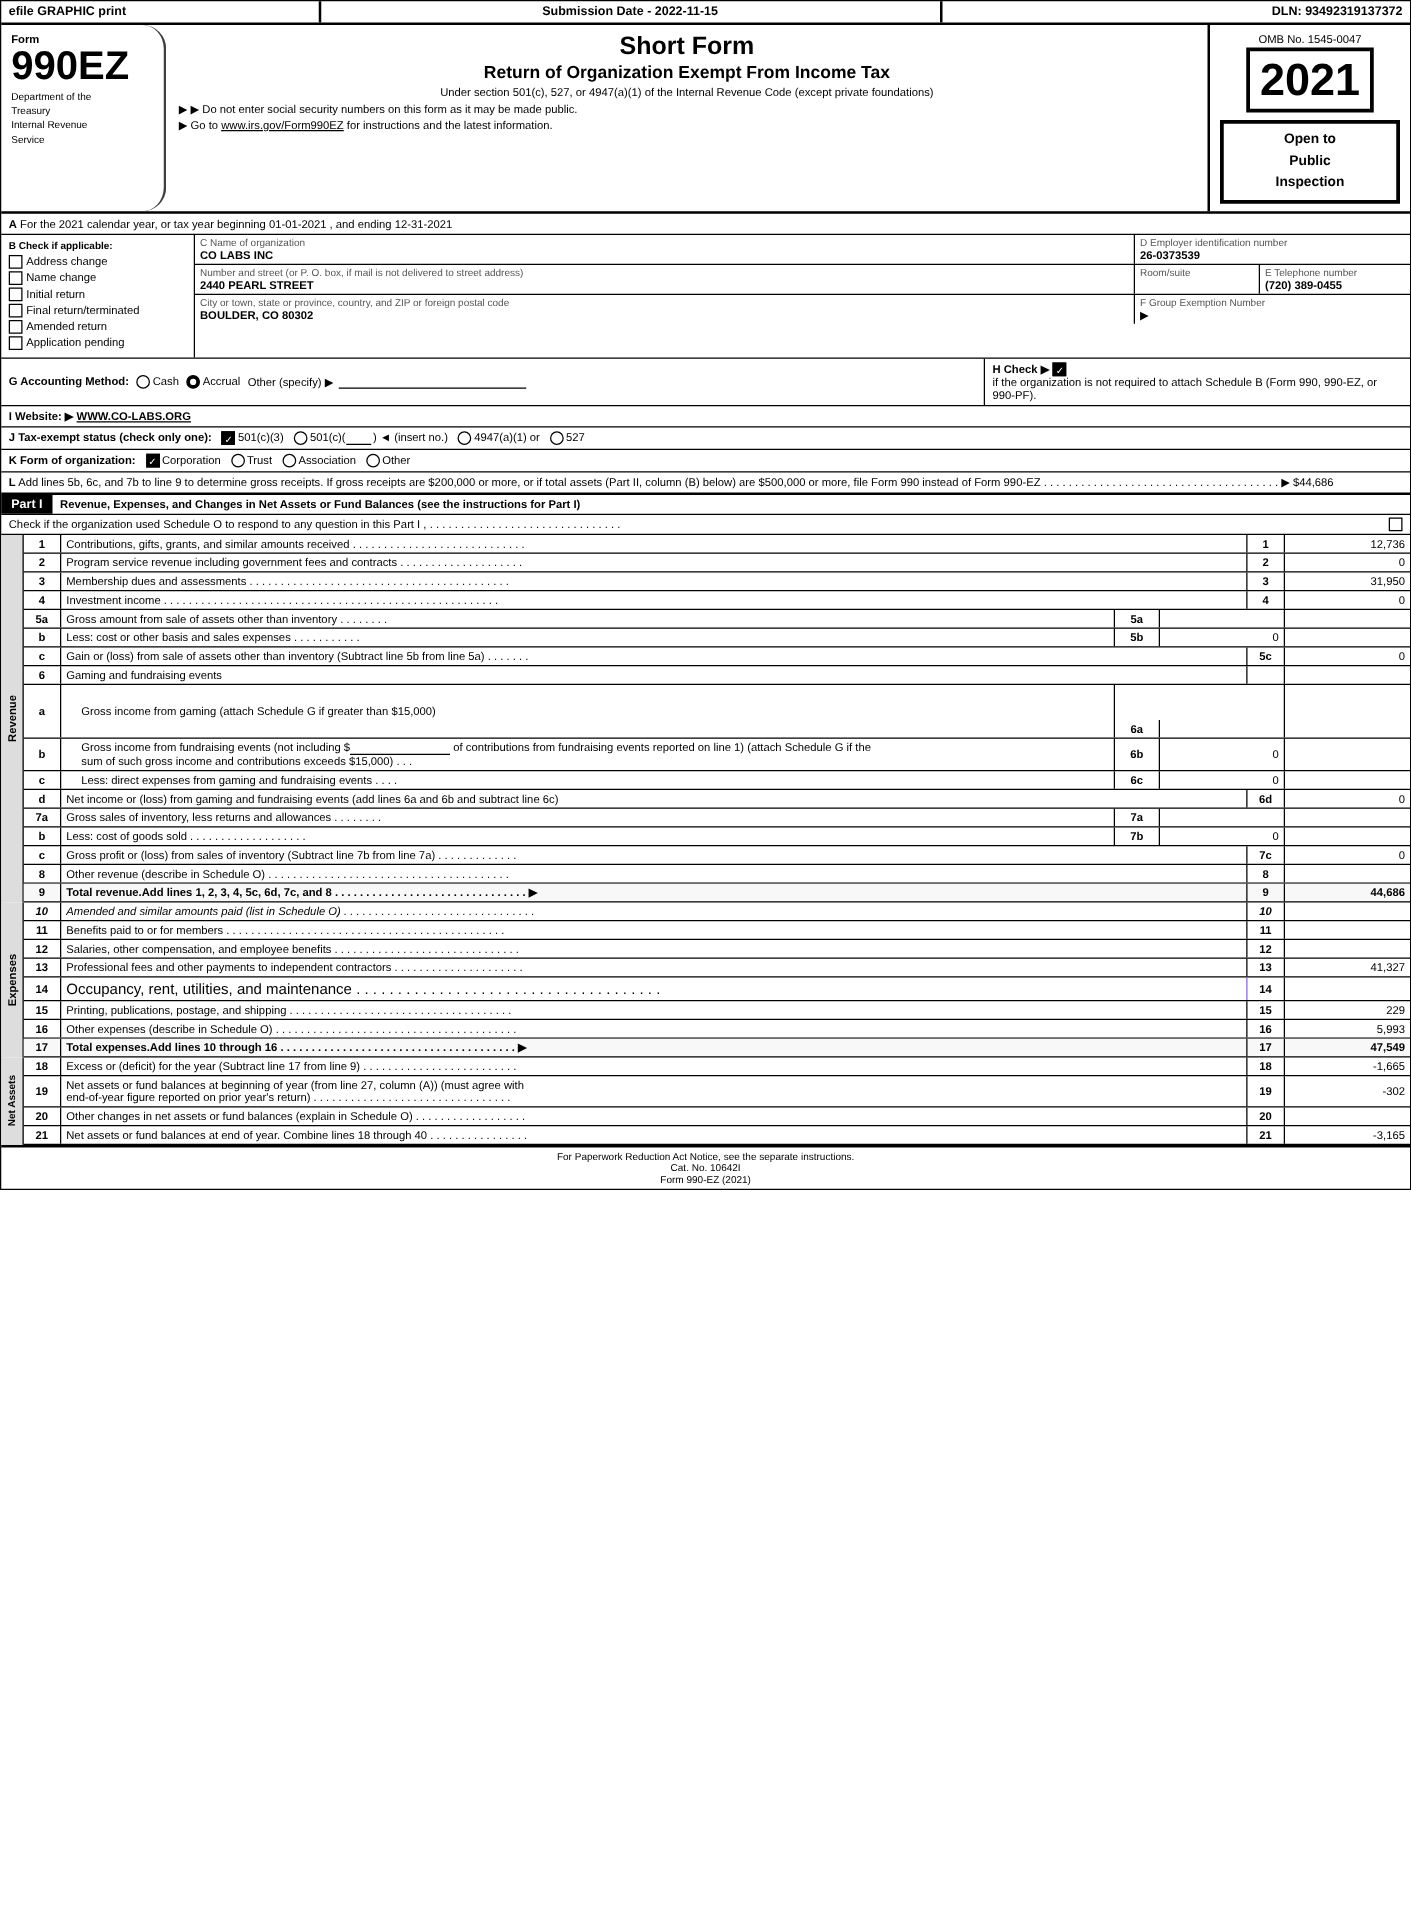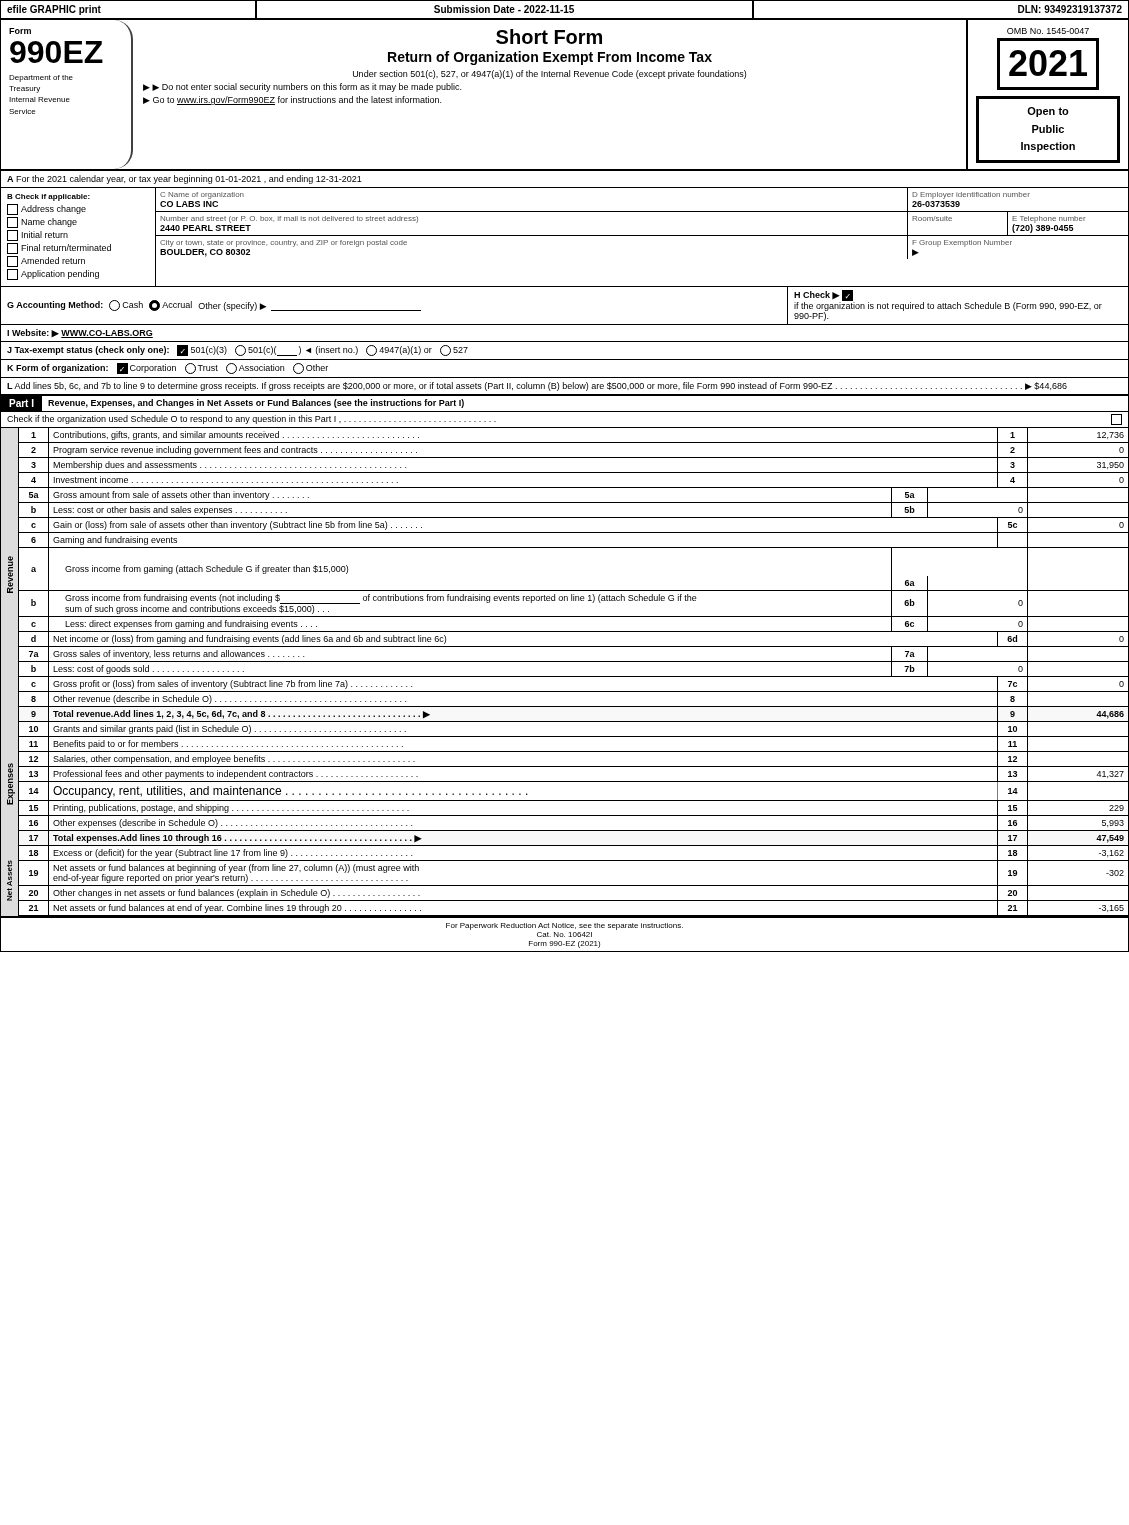--- a/index.html
+++ b/index.html
@@ -359,23 +359,23 @@
 
     </div>
   </div>
 
   <div style="display:flex;">
     <div style="width:18px; background:#ddd; border-right:1px solid #000; display:flex; align-items:center; justify-content:center;">
       <span style="writing-mode:vertical-lr; transform:rotate(180deg); font-size:9px; font-weight:bold;">Expenses</span>
     </div>
     <div style="flex:1;">
 
-      <div style="display:flex; border-bottom:1px solid #000; align-items:stretch;">
+      <div style="display:flex; border-bottom:1px solid #000; align-items:stretch;font-style:italic;">
         <div style="width:30px; text-align:center; border-right:1px solid #000; padding:2px; font-size:9px; font-weight:bold; display:flex; align-items:center; justify-content:center;">10</div>
-        <div style="flex:1; padding:2px 4px; font-size:9px; border-right:1px solid #000; display:flex; align-items:center;">Grants and similar grants paid (list in Schedule O) . . . . . . . . . . . . . . . . . . . . . . . . . . . . . . .</div>
+        <div style="flex:1; padding:2px 4px; font-size:9px; border-right:1px solid #000; display:flex; align-items:center;">Amended and similar amounts paid (list in Schedule O) . . . . . . . . . . . . . . . . . . . . . . . . . . . . . . .</div>
         <div style="width:30px; text-align:center; border-right:1px solid #000; padding:2px; font-size:9px; font-weight:bold; display:flex; align-items:center; justify-content:center;">10</div>
         <div style="width:100px; text-align:right; padding:2px 4px; font-size:9px; display:flex; align-items:center; justify-content:flex-end;"></div>
       </div>
 
       <div style="display:flex; border-bottom:1px solid #000; align-items:stretch;">
         <div style="width:30px; text-align:center; border-right:1px solid #000; padding:2px; font-size:9px; font-weight:bold; display:flex; align-items:center; justify-content:center;">11</div>
         <div style="flex:1; padding:2px 4px; font-size:9px; border-right:1px solid #000; display:flex; align-items:center;">Benefits paid to or for members . . . . . . . . . . . . . . . . . . . . . . . . . . . . . . . . . . . . . . . . . . . . .</div>
         <div style="width:30px; text-align:center; border-right:1px solid #000; padding:2px; font-size:9px; font-weight:bold; display:flex; align-items:center; justify-content:center;">11</div>
         <div style="width:100px; text-align:right; padding:2px 4px; font-size:9px; display:flex; align-items:center; justify-content:flex-end;"></div>
       </div>
@@ -428,21 +428,21 @@
   <div style="display:flex;">
     <div style="width:18px; background:#ddd; border-right:1px solid #000; display:flex; align-items:center; justify-content:center;">
       <span style="writing-mode:vertical-lr; transform:rotate(180deg); font-size:8px; font-weight:bold; text-align:center;">Net Assets</span>
     </div>
     <div style="flex:1;">
 
       <div style="display:flex; border-bottom:1px solid #000; align-items:stretch;">
         <div style="width:30px; text-align:center; border-right:1px solid #000; padding:2px; font-size:9px; font-weight:bold; display:flex; align-items:center; justify-content:center;">18</div>
         <div style="flex:1; padding:2px 4px; font-size:9px; border-right:1px solid #000; display:flex; align-items:center;">Excess or (deficit) for the year (Subtract line 17 from line 9) . . . . . . . . . . . . . . . . . . . . . . . . .</div>
         <div style="width:30px; text-align:center; border-right:1px solid #000; padding:2px; font-size:9px; font-weight:bold; display:flex; align-items:center; justify-content:center;">18</div>
-        <div style="width:100px; text-align:right; padding:2px 4px; font-size:9px; display:flex; align-items:center; justify-content:flex-end;">-3,162</div>
+        <div style="width:100px; text-align:right; padding:2px 4px; font-size:9px; display:flex; align-items:center; justify-content:flex-end;">-1,665</div>
       </div>
 
       <div style="display:flex; border-bottom:1px solid #000; align-items:stretch;">
         <div style="width:30px; text-align:center; border-right:1px solid #000; padding:2px; font-size:9px; font-weight:bold; display:flex; align-items:center; justify-content:center;">19</div>
         <div style="flex:1; padding:2px 4px; font-size:9px; border-right:1px solid #000;">
           Net assets or fund balances at beginning of year (from line 27, column (A)) (must agree with<br>
           end-of-year figure reported on prior year's return) . . . . . . . . . . . . . . . . . . . . . . . . . . . . . . . .
         </div>
         <div style="width:30px; text-align:center; border-right:1px solid #000; padding:2px; font-size:9px; font-weight:bold; display:flex; align-items:center; justify-content:center;">19</div>
         <div style="width:100px; text-align:right; padding:2px 4px; font-size:9px; display:flex; align-items:center; justify-content:flex-end;">-302</div>
@@ -450,21 +450,21 @@
 
       <div style="display:flex; border-bottom:1px solid #000; align-items:stretch;">
         <div style="width:30px; text-align:center; border-right:1px solid #000; padding:2px; font-size:9px; font-weight:bold; display:flex; align-items:center; justify-content:center;">20</div>
         <div style="flex:1; padding:2px 4px; font-size:9px; border-right:1px solid #000; display:flex; align-items:center;">Other changes in net assets or fund balances (explain in Schedule O) . . . . . . . . . . . . . . . . . .</div>
         <div style="width:30px; text-align:center; border-right:1px solid #000; padding:2px; font-size:9px; font-weight:bold; display:flex; align-items:center; justify-content:center;">20</div>
         <div style="width:100px; text-align:right; padding:2px 4px; font-size:9px; display:flex; align-items:center; justify-content:flex-end;"></div>
       </div>
 
       <div style="display:flex; border-bottom:1px solid #000; align-items:stretch;">
         <div style="width:30px; text-align:center; border-right:1px solid #000; padding:2px; font-size:9px; font-weight:bold; display:flex; align-items:center; justify-content:center;">21</div>
-        <div style="flex:1; padding:2px 4px; font-size:9px; border-right:1px solid #000; display:flex; align-items:center;">Net assets or fund balances at end of year. Combine lines 19 through 20 . . . . . . . . . . . . . . . .</div>
+        <div style="flex:1; padding:2px 4px; font-size:9px; border-right:1px solid #000; display:flex; align-items:center;">Net assets or fund balances at end of year. Combine lines 18 through 40 . . . . . . . . . . . . . . . .</div>
         <div style="width:30px; text-align:center; border-right:1px solid #000; padding:2px; font-size:9px; font-weight:bold; display:flex; align-items:center; justify-content:center;">21</div>
         <div style="width:100px; text-align:left; padding:2px 4px; font-size:9px; display:flex; align-items:center; justify-content:flex-end;">-3,165</div>
       </div>
 
     </div>
   </div>
 
   <div style="border-top:2px solid #000; padding:3px 6px; font-size:8px; display:flex; justify-content:space-between; align-items:center;flex-direction:column;">
     <span>For Paperwork Reduction Act Notice, see the separate instructions.</span>
     <span>Cat. No. 10642I</span>

